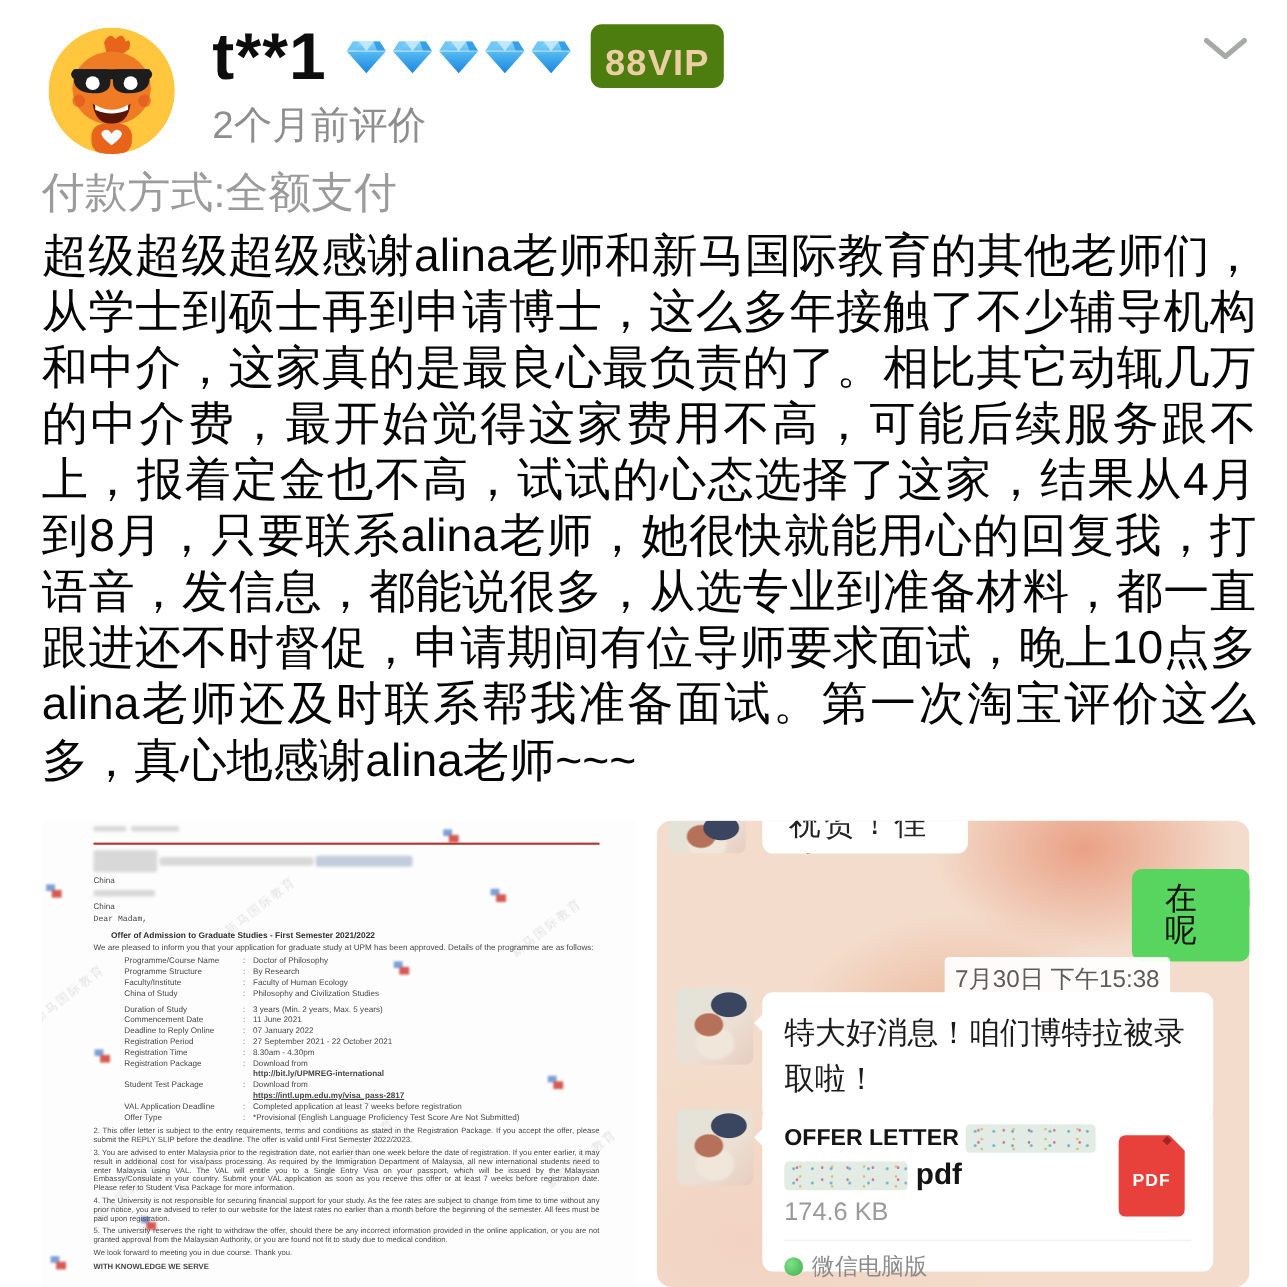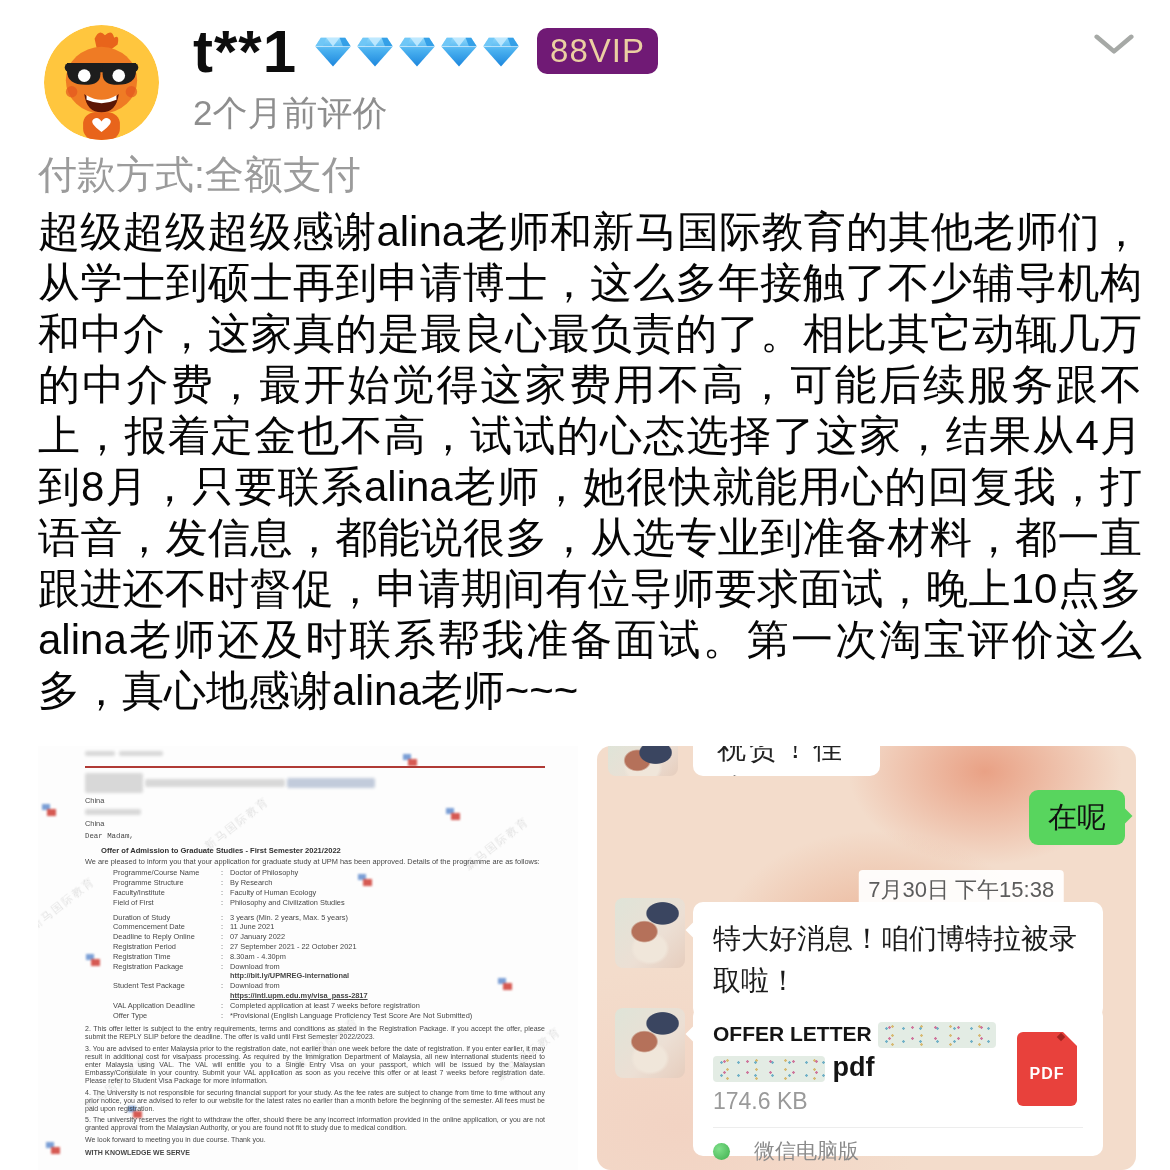--- a/index.html
+++ b/index.html
@@ -15,23 +15,23 @@
     border-radius:50%; overflow:hidden;
   }
   .name-row {
     position:absolute; left:193px; top:22px; height:58px;
     display:flex; align-items:center;
   }
   .username { font-size:60px; font-weight:bold; color:#0d0d0d; letter-spacing:1px; }
   .diamonds { display:flex; align-items:center; gap:2px; margin-left:16px; }
   .diamonds svg { display:block; }
   .vip-badge {
-    margin-left:16px; background:#701a75; color:#ebcfa2;
-    font-size:33px; font-weight:normal; line-height:1;
-    padding:6px 13px 7px; border-radius:10px; letter-spacing:1px;
+    margin-left:16px; background:#4d7c0f; color:#ebcfa2;
+    font-size:33px; font-weight:bold; line-height:1;
+    padding:18px 13px 7px; border-radius:10px; letter-spacing:1px;
   }
   .review-time { position:absolute; left:193px; top:90px; font-size:35px; color:#8e8e8e; }
   .chevron { position:absolute; left:1094px; top:34px; }
 
   .payment { position:absolute; left:38px; top:148px; font-size:39px; color:#9b9b9b; }
 
   .review-text {
     position:absolute; left:38px; top:206px; width:1104px;
     font-size:42px; line-height:51px; color:#060606;
     text-align:justify; text-justify:inter-ideograph;
@@ -88,21 +88,21 @@
       linear-gradient(135deg,#dfe4d8 0%, #ecdfd4 60%, #e6cdbd 100%);
     filter:blur(.4px);
   }
   .bubble-clip {
     position:absolute; left:96px; top:0; width:187px; height:30px;
     background:#fff; border-radius:0 0 10px 10px; overflow:hidden;
   }
   .bubble-clip span { display:block; margin-top:-17px; padding-left:24px; font-size:29px; color:#222; letter-spacing:3px; }
   .bubble-sent {
     position:absolute; left:432px; top:44px; background:#58d55e; color:#111;
-    font-size:29px; line-height:1; padding:13px 19px; border-radius:9px;
+    font-size:29px; line-height:1; padding:13px 30px; border-radius:9px;
   }
   .bubble-sent::after {
     content:""; position:absolute; right:-5px; top:20px; width:12px; height:12px;
     background:#58d55e; transform:rotate(45deg);
   }
   .chat-time {
     position:absolute; left:50%; transform:translateX(-4%); top:124px;
     background:rgba(255,255,255,.93); color:#5c5c5c; font-size:22px;
     padding:5px 10px; border-radius:4px; white-space:nowrap;
   }
@@ -117,21 +117,21 @@
   .bubble-msg { top:156px; width:410px; padding:16px 20px; font-size:28px; line-height:42px; }
   .bubble-file { top:260px; width:410px; height:150px; padding:16px 20px 0; }
   .file-line1 { font-size:21px; font-weight:600; color:#141414; white-space:nowrap; }
   .file-line2 { font-size:27px; font-weight:600; color:#141414; margin-top:4px; }
   .fblur { display:inline-block; background:#e3ece4; border-radius:4px; vertical-align:middle; position:relative; overflow:hidden; }
   .fblur::after { content:""; position:absolute; inset:0;
       background-image:radial-gradient(circle,#b05 1px,transparent 1.5px),radial-gradient(circle,#07a 1px,transparent 1.5px),radial-gradient(circle,#c80 1px,transparent 1.5px);
       background-size:23px 11px,17px 13px,29px 9px; opacity:.5; }
   .file-size { font-size:23px; color:#9a9a9a; margin-top:5px; }
   .file-div { height:1px; background:#ededed; margin-top:12px; }
-  .file-src { display:flex; align-items:center; gap:24px; margin-top:9px; color:#8b8b8b; font-size:21px; }
+  .file-src { display:flex; align-items:center; gap:8px; margin-top:9px; color:#8b8b8b; font-size:21px; }
   .wx-dot { width:17px; height:17px; border-radius:50%; background:radial-gradient(circle at 35% 35%, #7fe08a, #3fae4d); flex:none; }
   .pdf-icon {
     position:absolute; right:26px; top:26px; width:60px; height:74px;
     background:#e8413c; border-radius:6px;
     display:flex; align-items:center; justify-content:center;
   }
   .pdf-icon::before {
     content:""; position:absolute; right:-1px; top:-1px;
     border-style:solid; border-width:0 16px 16px 0;
     border-color:transparent #fff transparent transparent;
@@ -315,21 +315,21 @@
         <span class="flab">Programme Structure</span>
         <span class="fsep"></span>
         <span class="fval">By Research</span>
       </div>
     <div class="frow">
         <span class="flab">Faculty/Institute</span>
         <span class="fsep"></span>
         <span class="fval">Faculty of Human Ecology</span>
       </div>
     <div class="frow">
-        <span class="flab">Field of First</span>
+        <span class="flab">China of Study</span>
         <span class="fsep"></span>
         <span class="fval">Philosophy and Civilization Studies</span>
       </div>
     <div class="frow" style="margin-top:5px;">
         <span class="flab">Duration of Study</span>
         <span class="fsep"></span>
         <span class="fval">3 years (Min. 2 years, Max. 5 years)</span>
       </div>
     <div class="frow">
         <span class="flab">Commencement Date</span>

